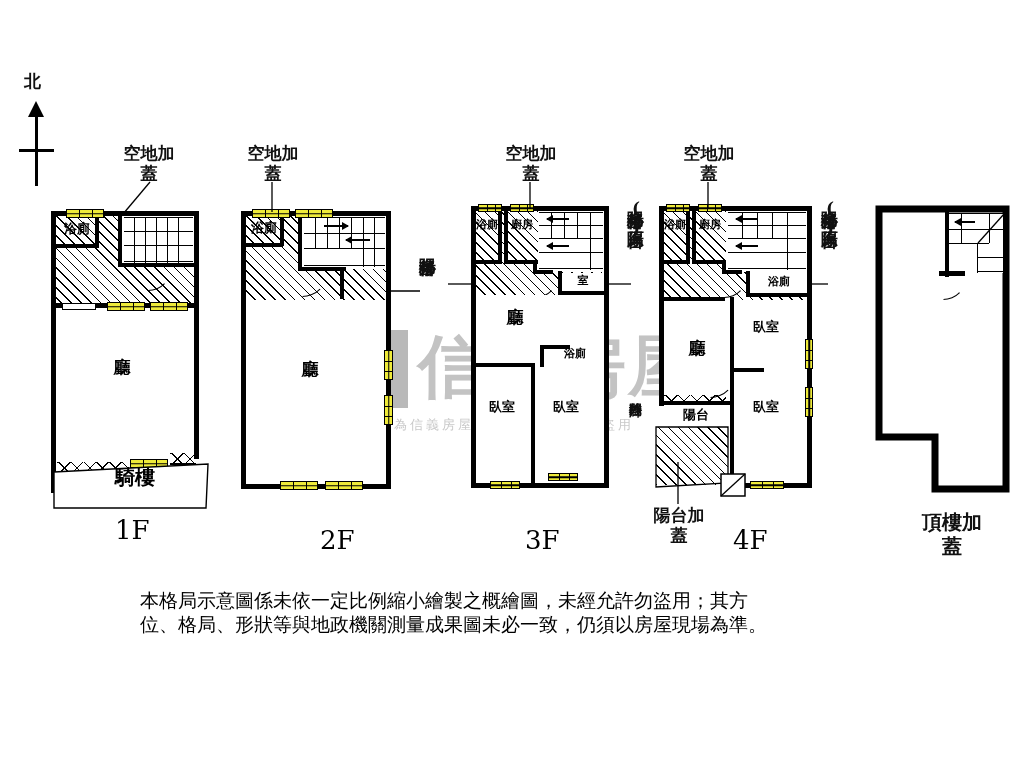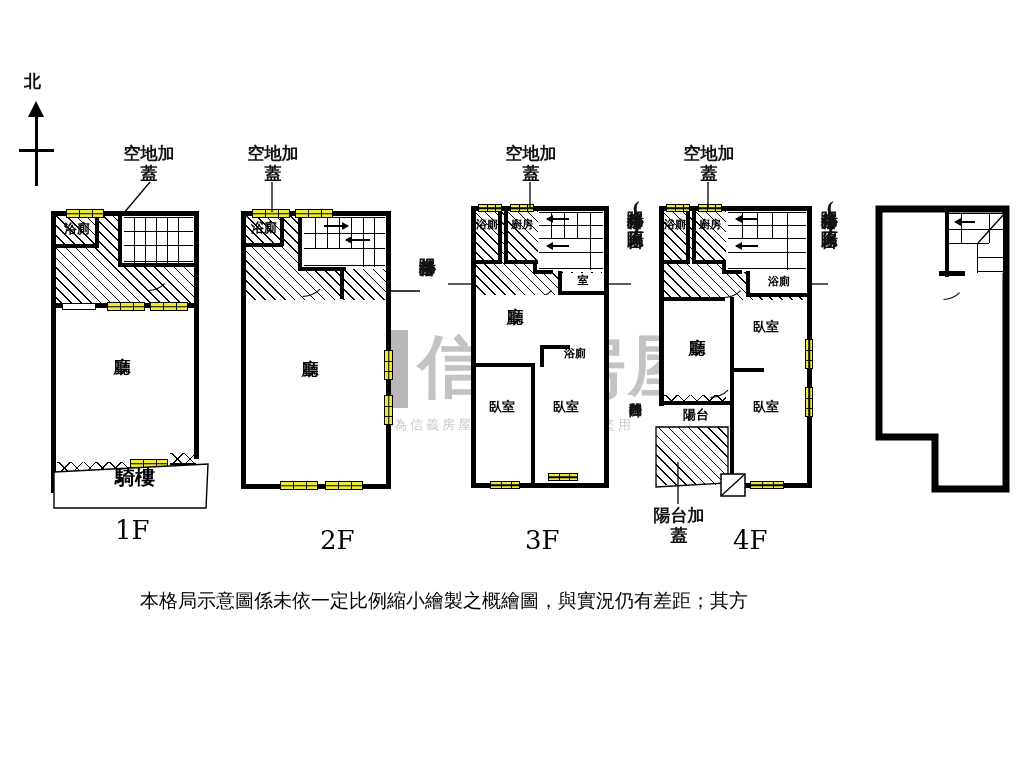--- a/index.html
+++ b/index.html
@@ -474,18 +474,20 @@
       <div class="arrow" style="left:6px;top:8px;width:20px;"></div>
       <svg class="abs" style="left:28px;top:0;width:28px;height:32px;">
           <line x1="27" y1="1" x2="1" y2="30" stroke="#000" stroke-width="1.3"></line>
         </svg>
     </div>
     <div class="wall" style="left:70px;top:6px;width:4px;height:66px;"></div>
     <div class="wall" style="left:64px;top:66px;width:26px;height:5px;"></div>
     <div class="door br" style="left:68px;top:71px;width:22px;height:22px;"></div>
   </div>
 
+  <div class="caplbl" style="left:917px;top:510px;width:70px;font-size:20px;line-height:24px;z-index:5;">頂樓加蓋</div>
 
   <div class="abs" id="disclaimer">
-    <p>本格局示意圖係未依一定比例縮小繪製之概繪圖，與實況仍有差距；其方</p>
+    <p>本格局示意圖係未依一定比例縮小繪製之概繪圖，未經允許勿盜用；其方</p>
+    <p>位、格局、形狀等與地政機關測量成果圖未必一致，仍須以房屋現場為準。</p>
   </div>
 
 </div>
 
 </body></html>

